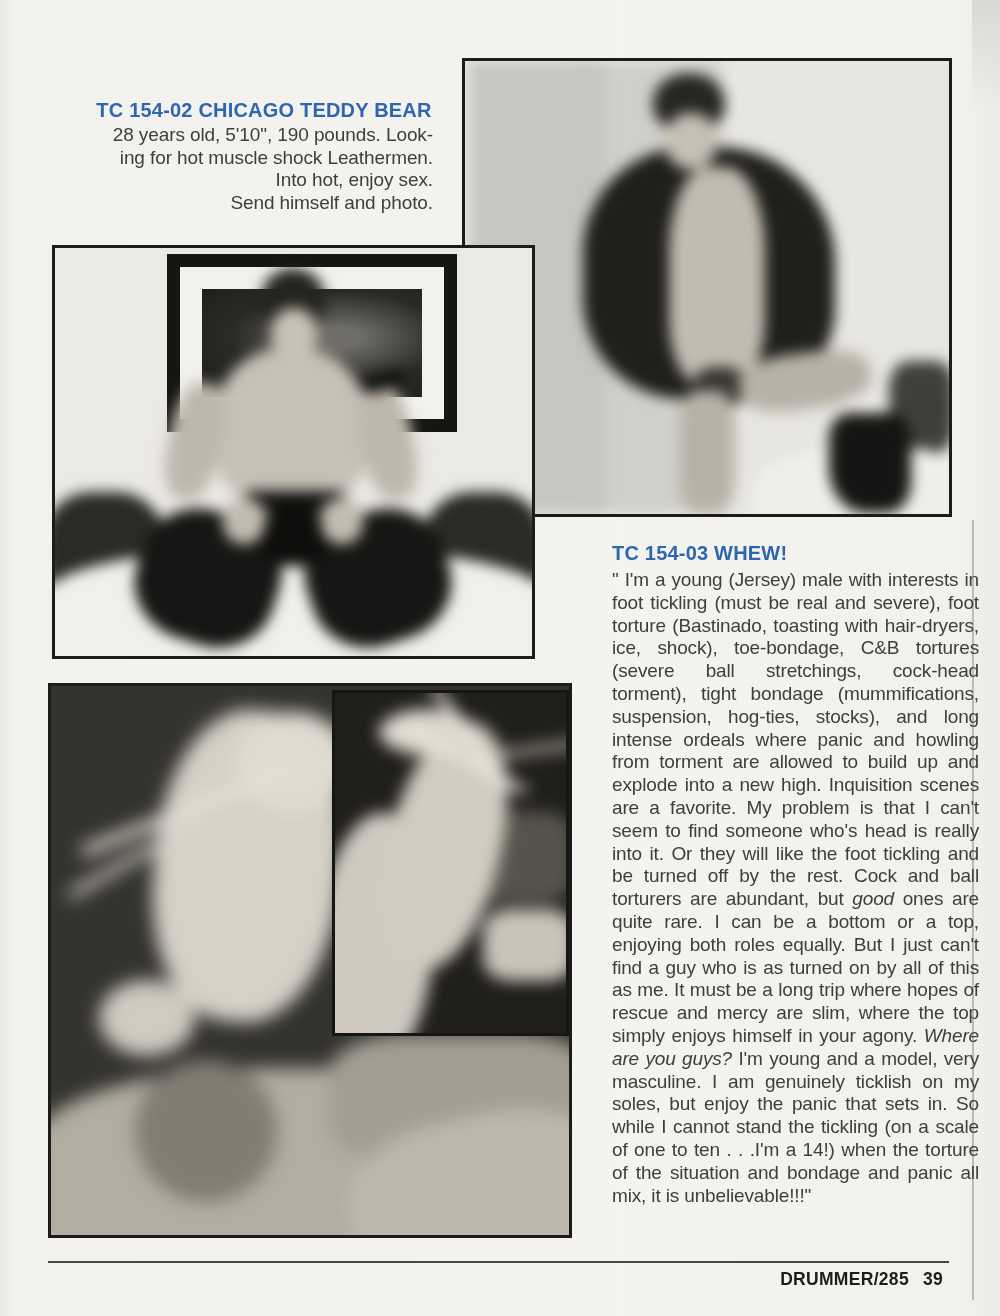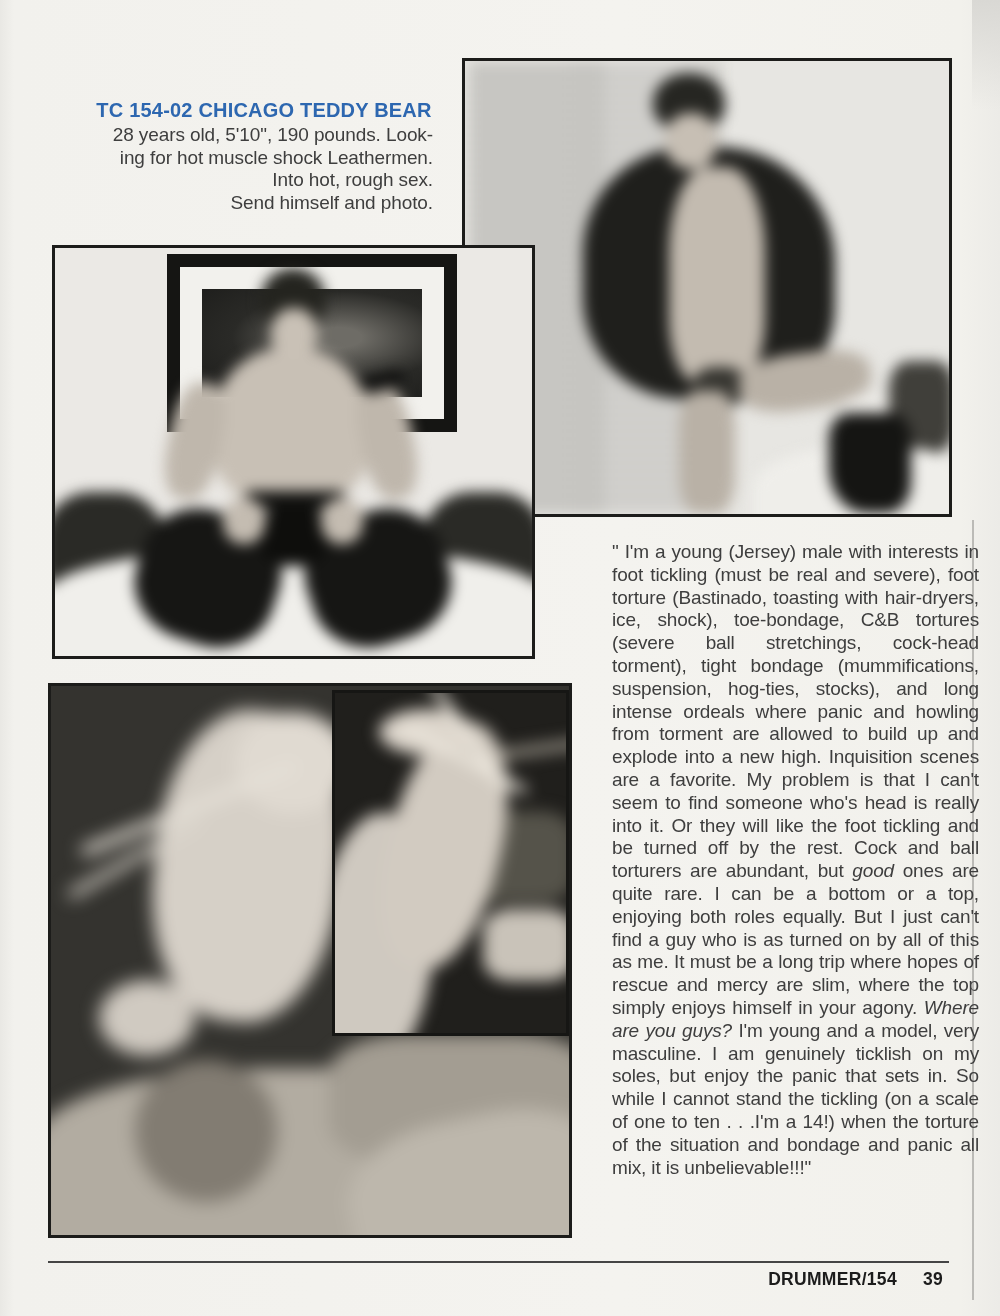--- a/index.html
+++ b/index.html
@@ -20,21 +20,21 @@
   .ad1 .ln{color:#3e3e3e;font-size:19px;line-height:22.5px;letter-spacing:-.1px;}
 
   .ad2{position:absolute;left:612px;top:541px;width:367px;}
   .ad2 .hd{color:#2d67b0;font-weight:bold;font-size:20px;line-height:24px;letter-spacing:.2px;margin:0 0 4px 0;}
   .ad2 .body{color:#3e3e3e;font-size:19px;line-height:22.8px;text-align:justify;letter-spacing:-.15px;}
   .it{font-style:italic;}
 
   
   .rule{position:absolute;left:48px;top:1261px;width:901px;height:2px;background:#454545;}
   .footer{position:absolute;right:57px;top:1269px;font-weight:bold;font-size:17.5px;color:#1c1c1c;letter-spacing:.3px;}
-  .footer .num{margin-left:26px;}
+  .footer .num{margin-left:14px;}
 
   
   .photo{position:absolute;border:3px solid #1c1c1a;overflow:hidden;box-sizing:border-box;}
   .photo .blurwrap{position:absolute;inset:0;filter:blur(7px);}
   .shape{position:absolute;}
 
   .photo-a{left:462px;top:58px;width:490px;height:459px;background:#e7e6e2;z-index:1;}
   .pa-shutter1{left:4px;top:0;width:100px;height:100%;
     background:repeating-linear-gradient(180deg,#d7d6d2 0 4px,#b7b6b2 4px 8px);}
   .pa-gap{left:104px;top:0;width:36px;height:100%;background:#c6c5c1;}
@@ -101,21 +101,21 @@
 <body>
 
 <div class="page">
   <div class="corner-shade-tr"></div>
   <div class="edge-line"></div>
 
   <div class="ad1">
     <div class="hd">TC 154-02  CHICAGO TEDDY BEAR</div>
     <div class="ln">28 years old, 5'10", 190 pounds. Look-</div>
     <div class="ln">ing for hot muscle shock Leathermen.</div>
-    <div class="ln">Into hot, rough sex.</div>
+    <div class="ln">Into hot, enjoy sex.</div>
     <div class="ln">Send himself and photo.</div>
   </div>
 
   <div class="photo photo-a">
     <div class="blurwrap">
       <div class="shape pa-shutter1"></div>
       <div class="shape pa-gap"></div>
       <div class="shape pa-shutter2"></div>
       <div class="shape pa-frame"></div>
       <div class="shape pa-pillow"></div>
@@ -177,20 +177,21 @@
         <div class="shape pci-foot"></div>
         <div class="shape pci-toes"></div>
         <div class="shape pci-cord1"></div>
         <div class="shape pci-cord2"></div>
         <div class="shape pci-rope"></div>
       </div>
     </div>
   </div>
 
   <div class="ad2">
+    <div class="hd">TC 154-03 WHEW!</div>
     <div class="body"><span>" I'm a young (Jersey) male with interests in foot tickling (must be real and severe), foot torture (Bastinado, toasting with hair-dryers, ice, shock), toe-bondage, C&amp;B tortures (severe ball stretchings, cock-head torment), tight bondage (mummifications, suspension, hog-ties, stocks), and long intense ordeals where panic and howling from torment are allowed to build up and explode into a new high. Inquisition scenes are a favorite. My problem is that I can't seem to find someone who's head is really into it. Or they will like the foot tickling and be turned off by the rest. Cock and ball torturers are abundant, but </span><span class="it">good</span><span> ones are quite rare. I can be a bottom or a top, enjoying both roles equally. But I just can't find a guy who is as turned on by all of this as me. It must be a long trip where hopes of rescue and mercy are slim, where the top simply enjoys himself in your agony. </span><span class="it">Where are you guys?</span><span> I'm young and a model, very masculine. I am genuinely ticklish on my soles, but enjoy the panic that sets in. So while I cannot stand the tickling (on a scale of one to ten . . .I'm a 14!) when the torture of the situation and bondage and panic all mix, it is unbelievable!!!"</span></div>
   </div>
 
   <div class="rule"></div>
   <div class="footer">
-    <span>DRUMMER/154</span><span class="num">39</span>
+    <span>DRUMMER/285</span><span class="num">39</span>
   </div>
 </div>
 
 </body></html>

